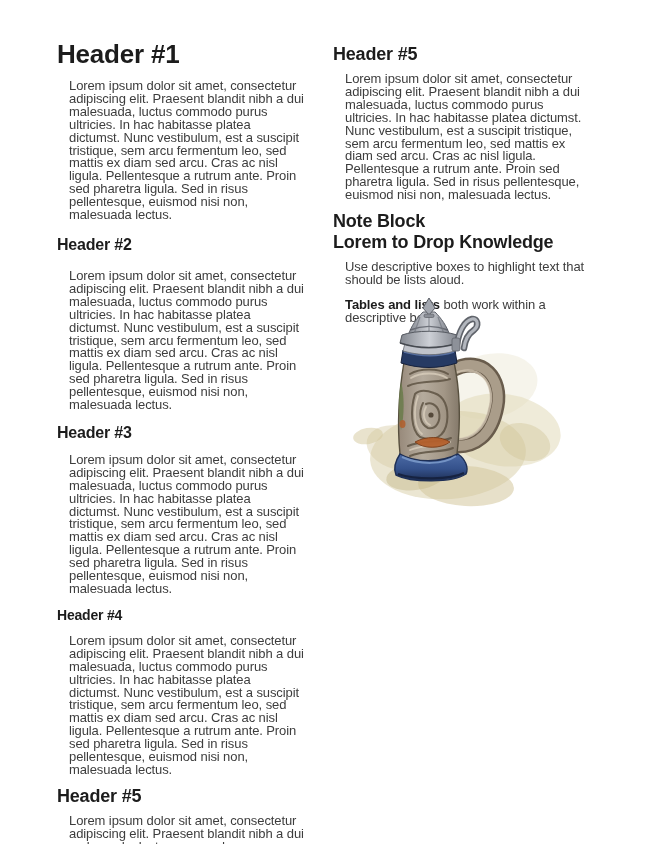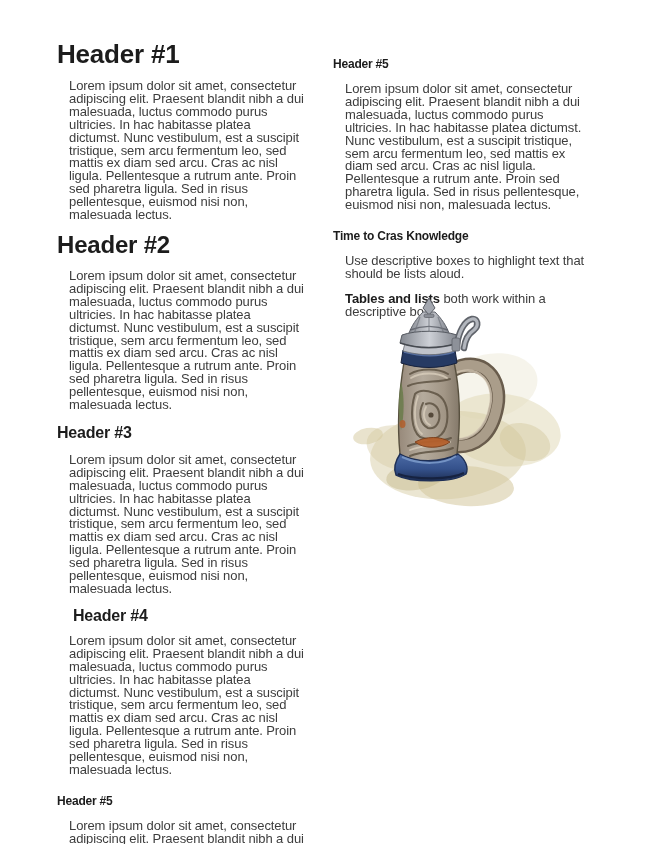--- a/index.html
+++ b/index.html
@@ -11,24 +11,24 @@
   }
   .page { position:absolute; inset:0; background:#ffffff; }
 
   .col { position:absolute; }
   .col-left  { left:57px;  top:40px; width:260px; }
   .col-right { left:333px; top:40px; width:264px; }
 
   p { margin:12px; font-size:13px; line-height:12.9px; letter-spacing:-0.1px; }
   h1,h2,h3,h4,h5 { color:#1c1c1c; font-weight:700; letter-spacing:-0.2px; }
   h1 { font-size:26px;   line-height:28px; margin:0 0 3px 0; }
-  h2 { font-size:24px;   line-height:22px; margin:1px 0 14px 0; }
+  h2 { font-size:16px;   line-height:22px; margin:1px 0 14px 0; }
   h3 { font-size:16px;   line-height:18px; margin:12px 0 1px 0; }
-  h4 { font-size:16px; line-height:15px; margin:1px 0 1px 16px; }
-  h5 { font-size:12px; line-height:14px; margin:17px 0 1px 0; }
+  h4 { font-size:14px; line-height:15px; margin:1px 0 1px 0; }
+  h5 { font-size:18px; line-height:14px; margin:7px 0 1px 0; }
   .inline-bold { font-weight:700; color:#1c1c1c; }
 
   .illustration {
     position:absolute; left:340px; top:290px; width:300px; height:230px;
     margin:0; padding:0;
   }
   .illustration svg { display:block; }
 </style>
 </head>
 <body>
@@ -57,23 +57,24 @@
       <p>Lorem ipsum dolor sit amet, consectetur adipiscing elit. Praesent blandit nibh a dui malesuada, luctus commodo purus ultricies. In hac habitasse platea dictumst. Nunc vestibulum, est a suscipit tristique, sem arcu fermentum leo, sed mattis ex diam sed arcu. Cras ac nisl ligula. Pellentesque a rutrum ante. Proin sed pharetra ligula. Sed in risus pellentesque, euismod nisi non, malesuada lectus.</p>
     </section>
   </div>
 
   <div class="col col-right">
     <section>
       <h5>Header #5</h5>
       <p>Lorem ipsum dolor sit amet, consectetur adipiscing elit. Praesent blandit nibh a dui malesuada, luctus commodo purus ultricies. In hac habitasse platea dictumst. Nunc vestibulum, est a suscipit tristique, sem arcu fermentum leo, sed mattis ex diam sed arcu. Cras ac nisl ligula. Pellentesque a rutrum ante. Proin sed pharetra ligula. Sed in risus pellentesque, euismod nisi non, malesuada lectus.</p>
     </section>
     <section>
+      <h5>Note Block</h5>
     </section>
     <section>
-      <h5>Time to Cras Knowledge</h5>
+      <h5>Lorem to Drop Knowledge</h5>
       <p>Use descriptive boxes to highlight text that should be lists aloud.</p>
       <p><span class="inline-bold">Tables and lists</span><span> both work within a descriptive box.</span></p>
     </section>
   </div>
 
   <figure class="illustration">
     <svg viewBox="0 0 300 230" width="300" height="230" xmlns="http://www.w3.org/2000/svg">
       <defs>
         <linearGradient id="bodyGrad" x1="0" y1="0" x2="1" y2="0">
           <stop offset="0" stop-color="#97897a"></stop>

